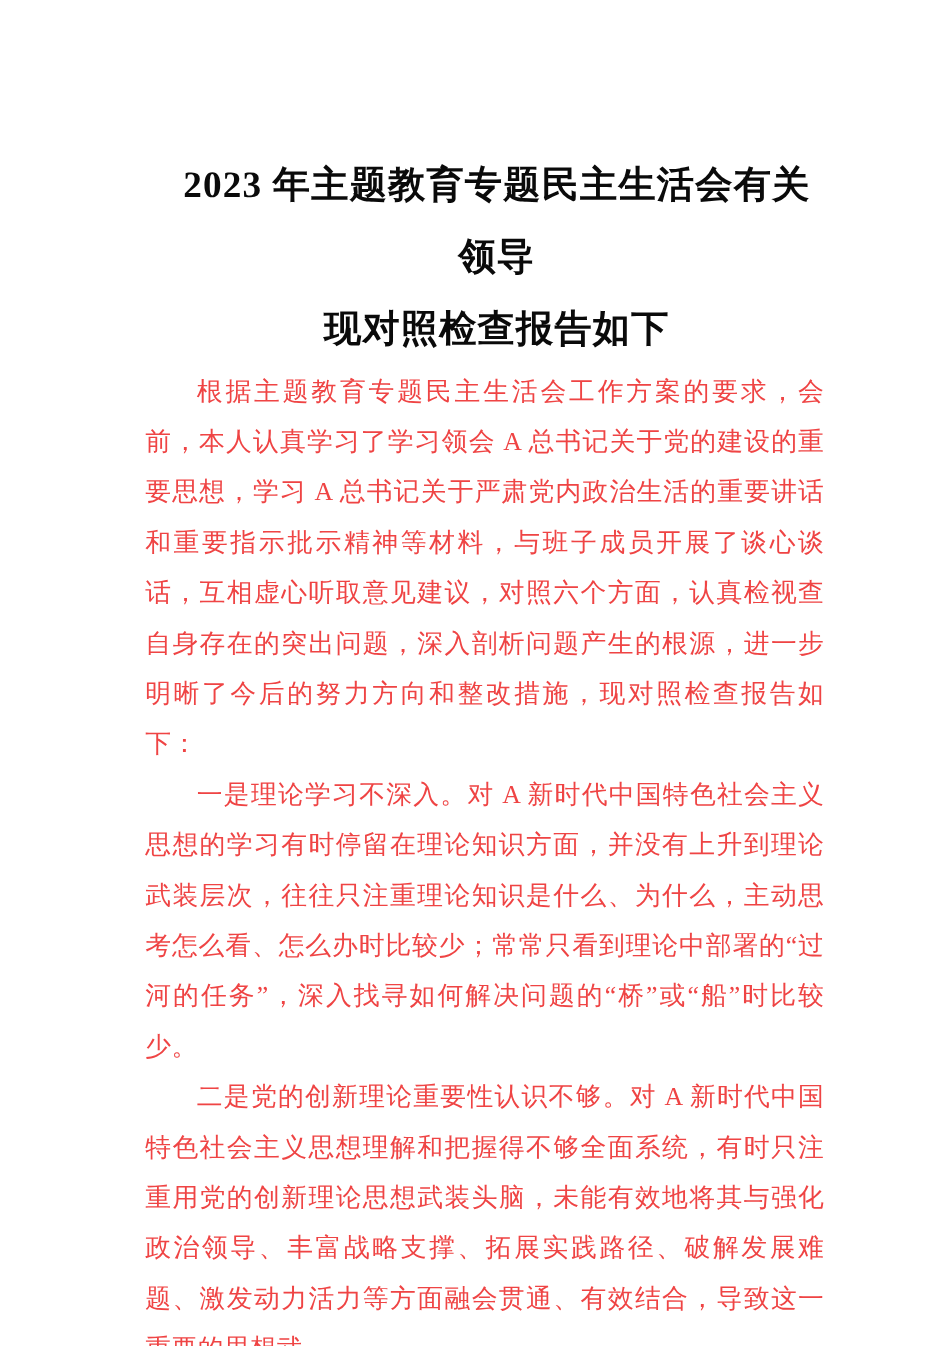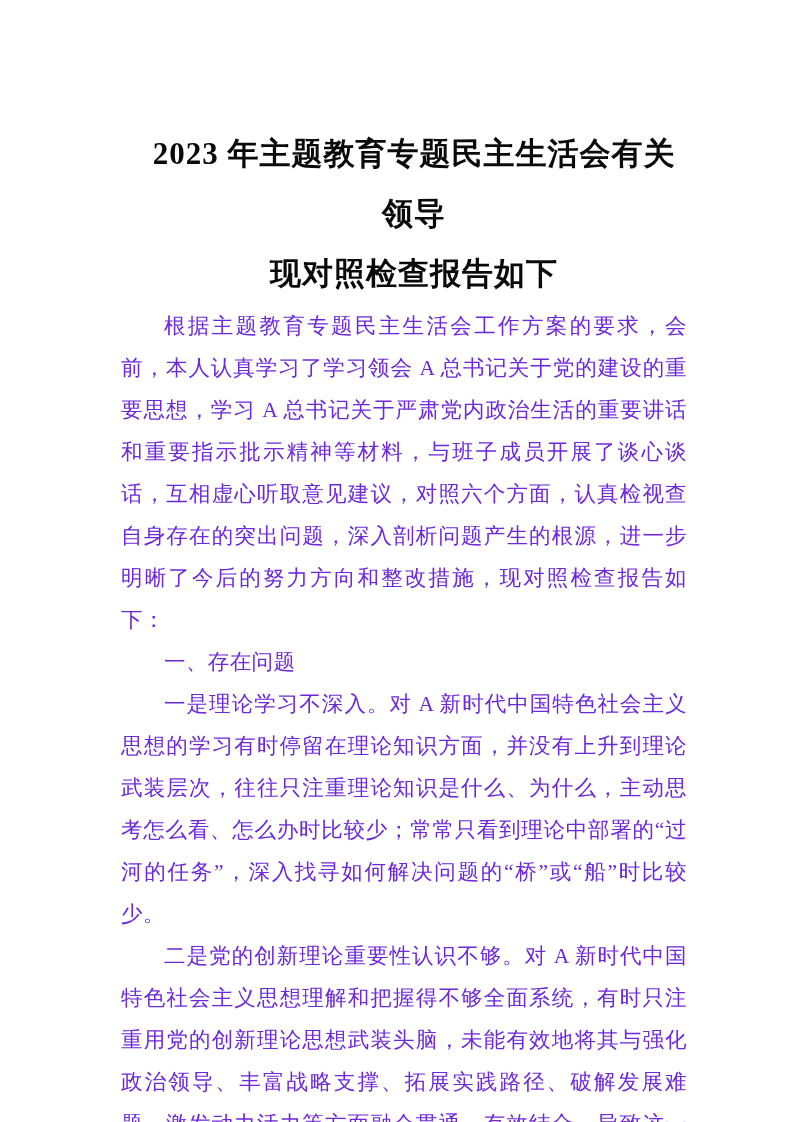--- a/index.html
+++ b/index.html
@@ -33,34 +33,33 @@
     margin-left: 20px;
   }
   .para {
     margin: 0;
     font-size: 21.5px;
     line-height: 42px;
     text-align: justify;
     text-justify: inter-ideograph;
     text-indent: 2em;
     letter-spacing: 0.4px;
-    color: #6d28d9;
+    color: #ef4444;
     font-weight: 400;
   }
 </style>
 </head>
 <body>
 
 <div class="page">
   <h1 class="doc-title">
     <span class="title-line">2023 年主题教育专题民主生活会有关领导</span>
     <span class="title-line">现对照检查报告如下</span>
   </h1>
 
   <p class="para">根据主题教育专题民主生活会工作方案的要求，会前，本人认真学习了学习领会 A 总书记关于党的建设的重要思想，学习 A 总书记关于严肃党内政治生活的重要讲话和重要指示批示精神等材料，与班子成员开展了谈心谈话，互相虚心听取意见建议，对照六个方面，认真检视查自身存在的突出问题，深入剖析问题产生的根源，进一步明晰了今后的努力方向和整改措施，现对照检查报告如下：</p>
 
-  <p class="para">一、存在问题</p>
 
 
   <p class="para">一是理论学习不深入。对 A 新时代中国特色社会主义思想的学习有时停留在理论知识方面，并没有上升到理论武装层次，往往只注重理论知识是什么、为什么，主动思考怎么看、怎么办时比较少；常常只看到理论中部署的“过河的任务”，深入找寻如何解决问题的“桥”或“船”时比较少。</p>
 
   <p class="para">二是党的创新理论重要性认识不够。对 A 新时代中国特色社会主义思想理解和把握得不够全面系统，有时只注重用党的创新理论思想武装头脑，未能有效地将其与强化政治领导、丰富战略支撑、拓展实践路径、破解发展难题、激发动力活力等方面融会贯通、有效结合，导致这一重要的思想武</p>
 </div>
 
 </body></html>

